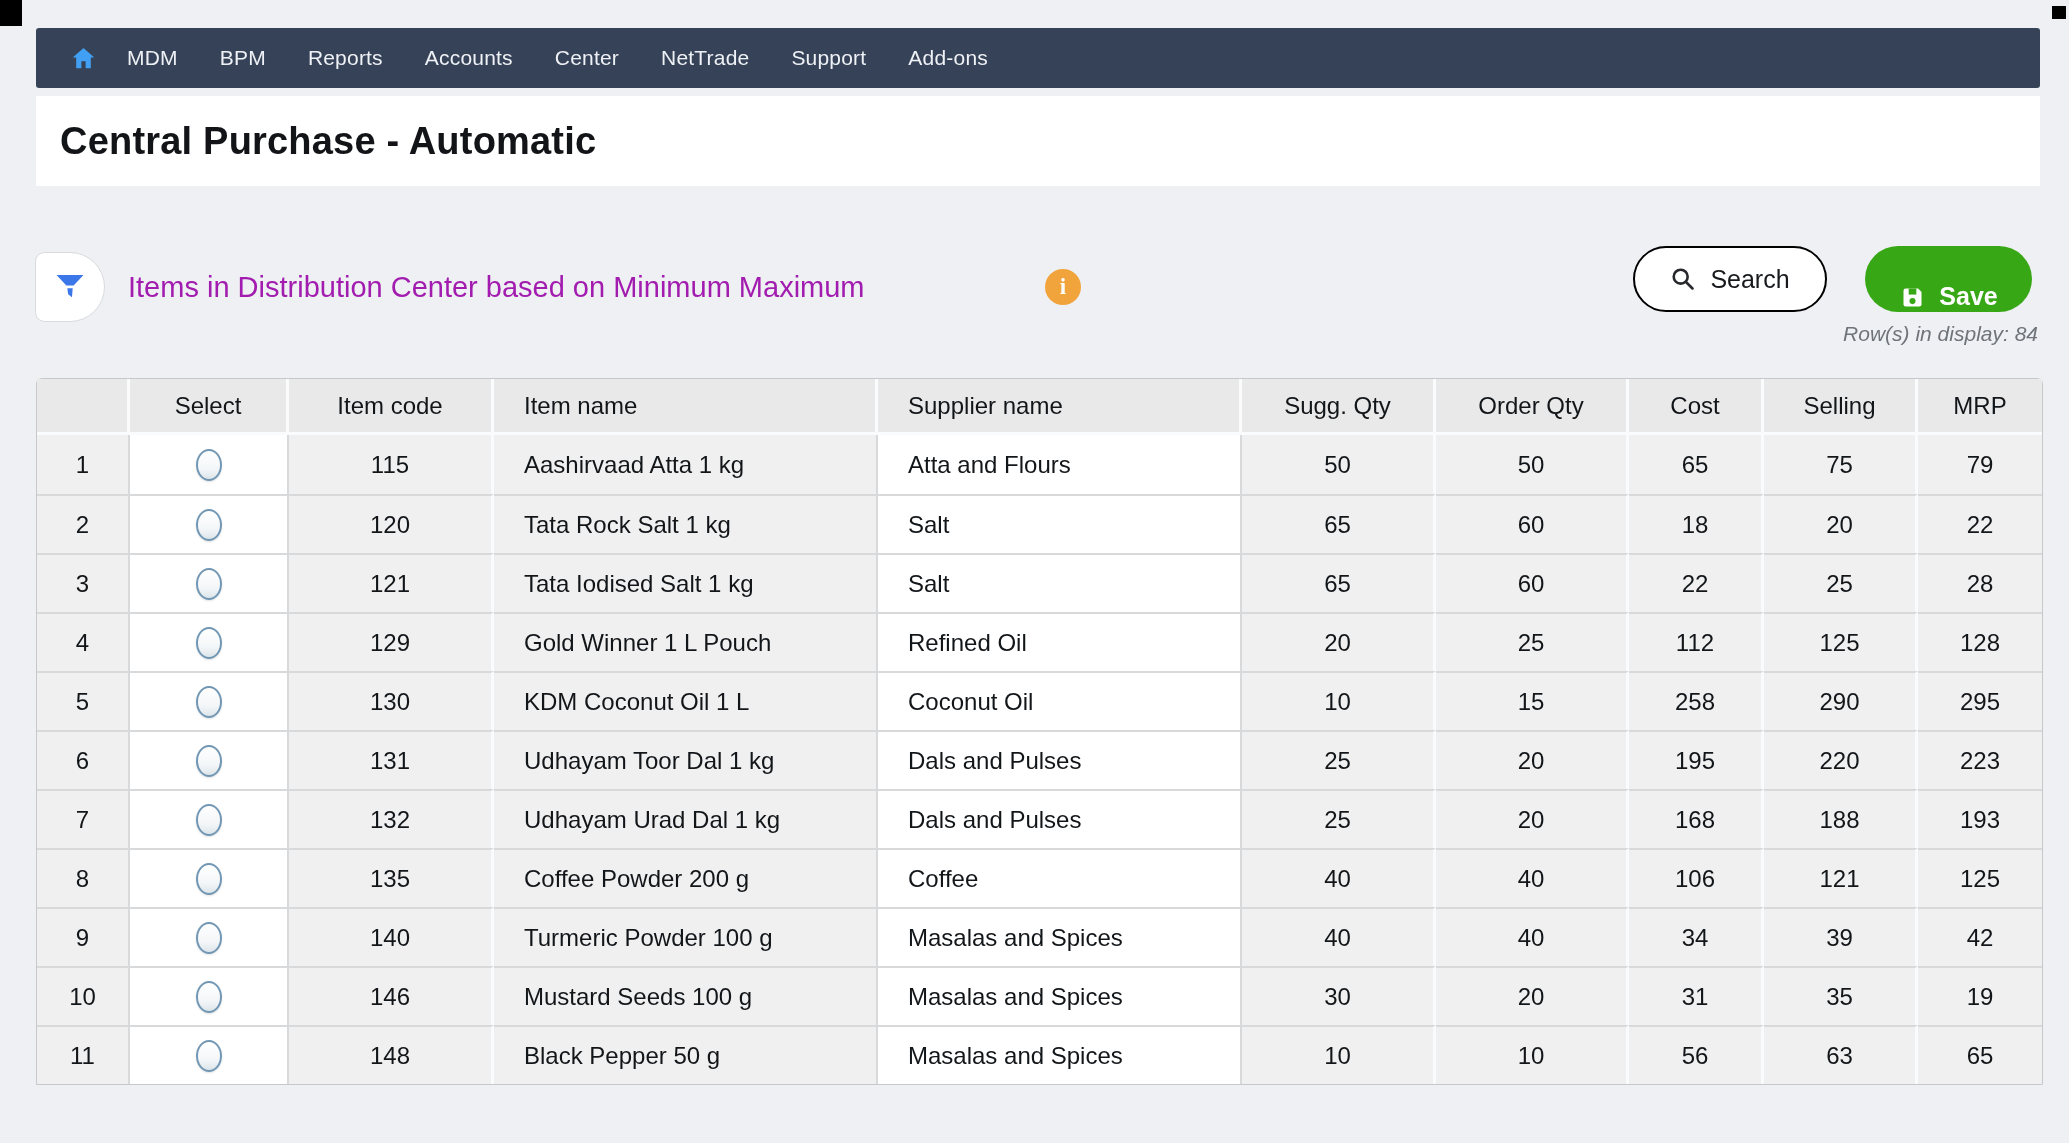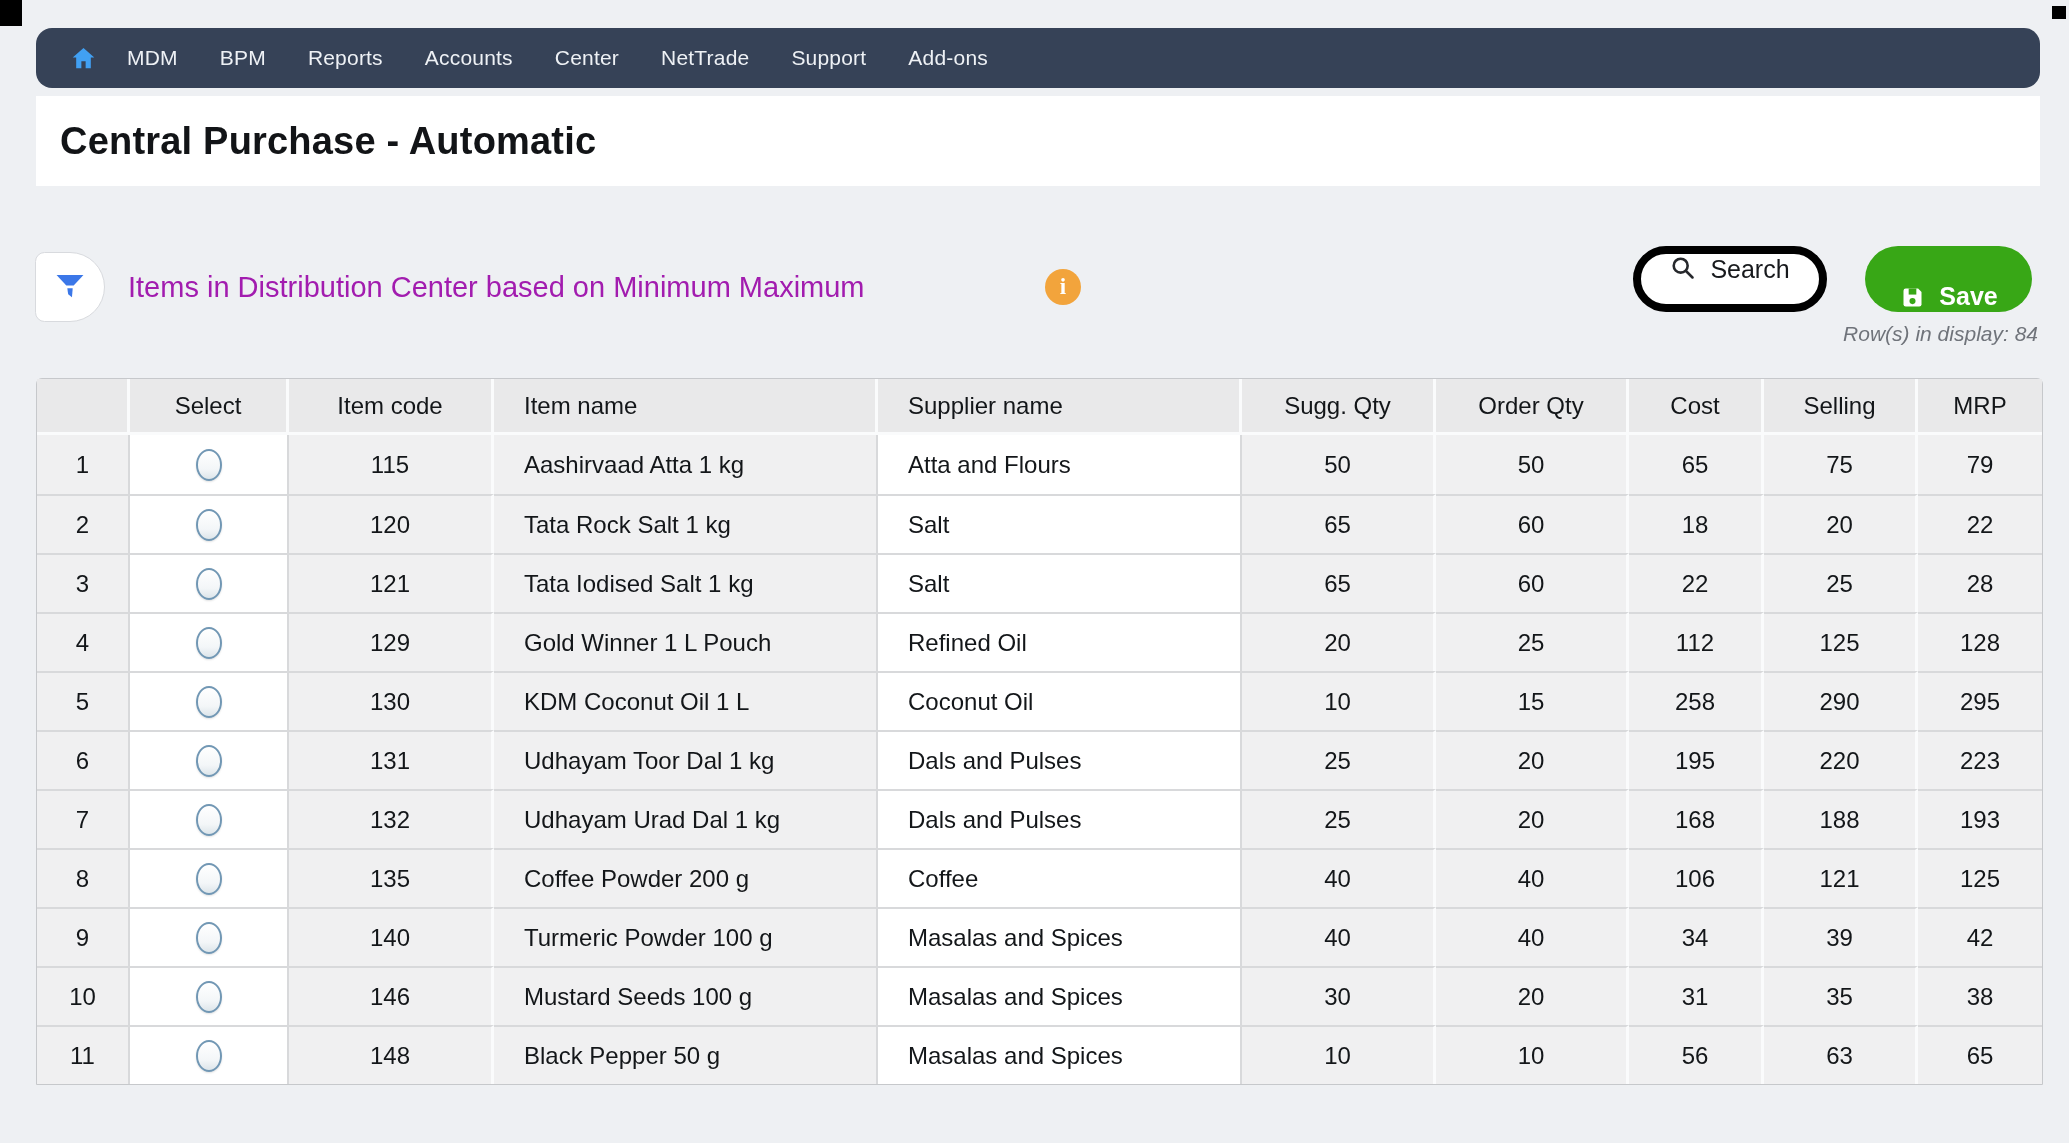--- a/index.html
+++ b/index.html
@@ -16,21 +16,21 @@
     background:var(--page-bg);
     font-family:"Liberation Sans", sans-serif;color:var(--ink);
   }
   .artifact{position:absolute;background:#000}
   .artifact.tl{left:0;top:0;width:22px;height:26px}
   .artifact.tr{left:2052px;top:6px;width:14px;height:13px}
 
   
   .navbar{
     position:absolute;left:36px;top:28px;width:2004px;height:60px;
-    background:var(--nav-bg);border-radius:16px;
+    background:var(--nav-bg);border-radius:3px;
     display:flex;align-items:center;padding:0 24px;
   }
   .nav-home{display:flex;align-items:center;justify-content:center;width:46px;height:60px;cursor:pointer}
   .nav-item{
     padding:0 21px;font-size:21px;line-height:60px;color:#eef1f5;
     text-decoration:none;font-weight:500;letter-spacing:.2px;cursor:pointer;
   }
 
   
   .titleband{
@@ -50,21 +50,21 @@
     position:absolute;left:92px;top:0;height:86px;display:flex;align-items:center;
     font-size:29px;color:#a21caf;
   }
   .info-badge{
     position:absolute;left:1009px;top:25px;width:36px;height:36px;border-radius:50%;
     background:var(--orange);color:#fff;display:flex;align-items:center;justify-content:center;
     font-family:"Liberation Serif",serif;font-size:23px;font-weight:700;cursor:pointer;
   }
   .search-btn{
     position:absolute;left:1597px;top:2px;width:194px;height:66px;border-radius:34px;
-    background:#fff;border:8px solid #000000;display:flex;justify-content:center;
+    background:#fff;border:2px solid #000000;display:flex;align-items:center;justify-content:center;
     gap:13px;font-size:25px;color:#17191c;cursor:pointer;font-family:inherit;
   }
   .save-btn{
     position:absolute;left:1829px;top:2px;width:167px;height:66px;border-radius:34px;
     background:var(--green);border:none;display:flex;align-items:flex-end;justify-content:center;
     gap:13px;font-size:25px;font-weight:700;color:#fff;cursor:pointer;font-family:inherit;
   }
   .rows-display{
     position:absolute;right:2px;top:78px;font-style:italic;font-size:21px;color:#6f737a;
   }
@@ -302,21 +302,21 @@
         <tr>
           <td class="bg-gray al-center sep-line">10</td>
           <td class="bg-white al-center sep-line"><span class="radio"></span></td>
           <td class="bg-gray al-center sep-white">146</td>
           <td class="bg-gray al-left sep-line">Mustard Seeds 100 g</td>
           <td class="bg-white al-left sep-line">Masalas and Spices</td>
           <td class="bg-gray al-center sep-white">30</td>
           <td class="bg-gray al-center sep-white">20</td>
           <td class="bg-gray al-center sep-white">31</td>
           <td class="bg-gray al-center sep-white">35</td>
-          <td class="bg-gray al-center sep-none">38</td>
+          <td class="bg-gray al-center sep-none">19</td>
         </tr>
         <tr>
           <td class="bg-gray al-center sep-line">11</td>
           <td class="bg-white al-center sep-line"><span class="radio"></span></td>
           <td class="bg-gray al-center sep-white">148</td>
           <td class="bg-gray al-left sep-line">Black Pepper 50 g</td>
           <td class="bg-white al-left sep-line">Masalas and Spices</td>
           <td class="bg-gray al-center sep-white">10</td>
           <td class="bg-gray al-center sep-white">10</td>
           <td class="bg-gray al-center sep-white">56</td>

